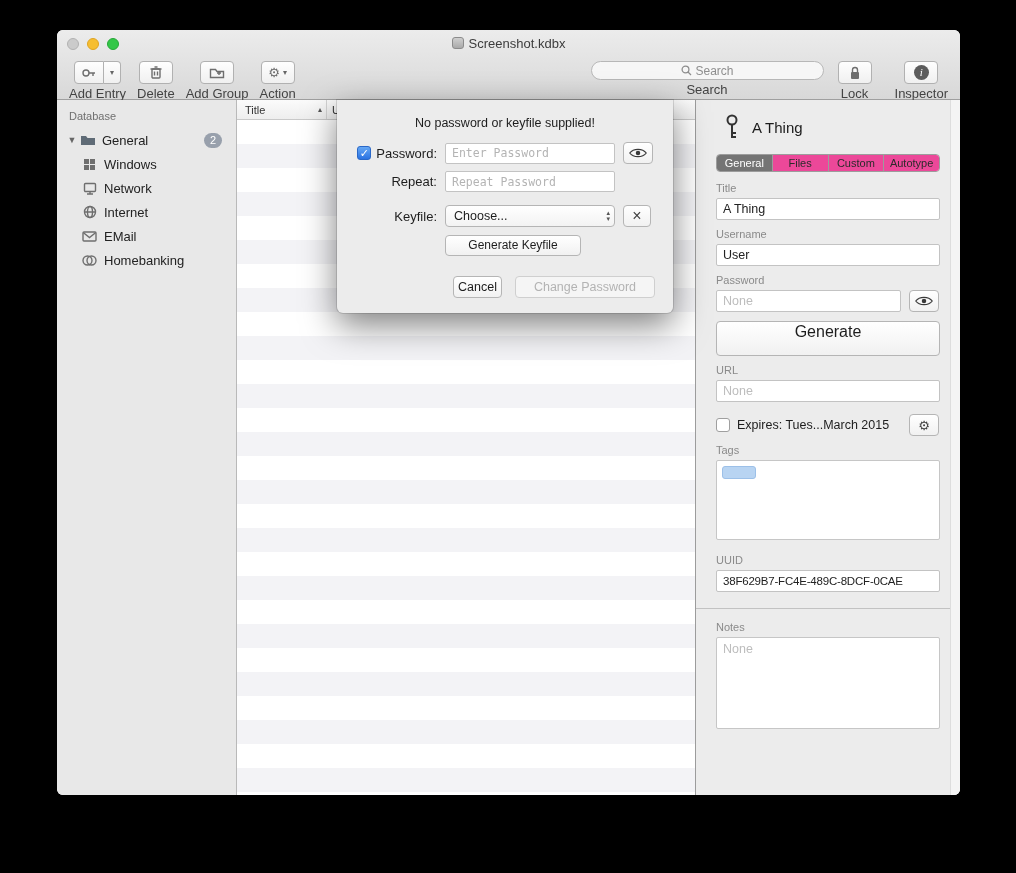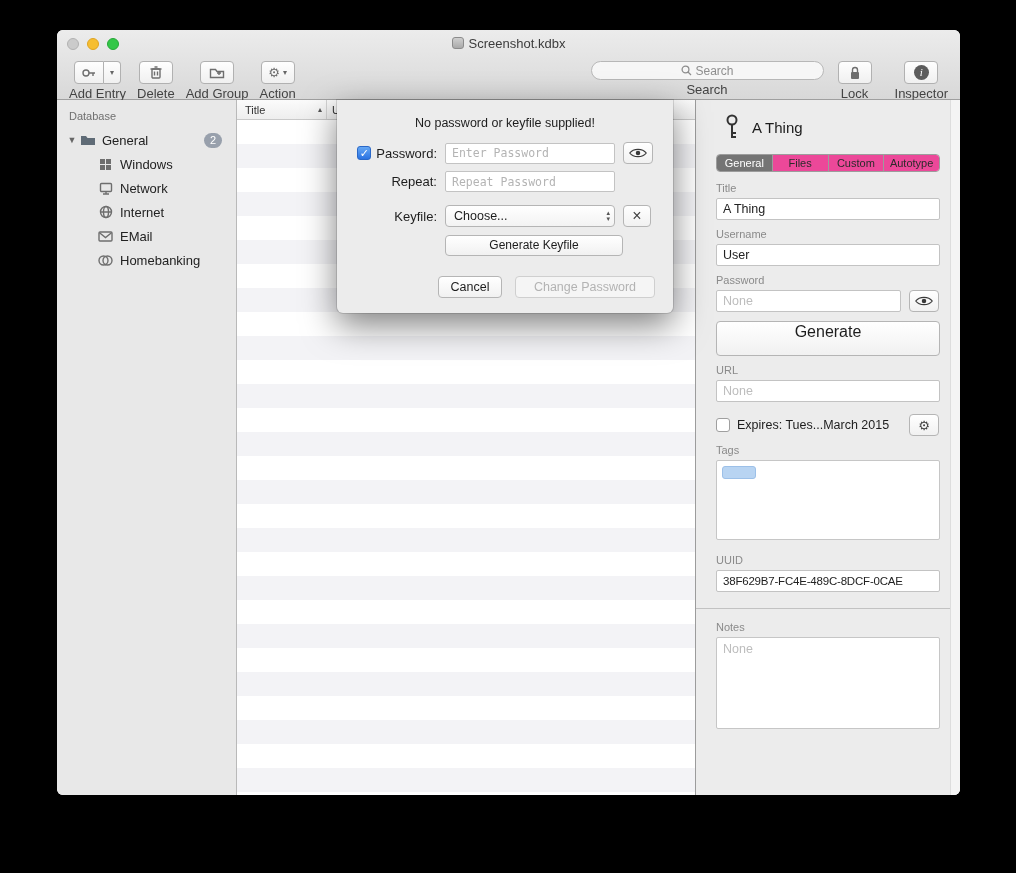--- a/index.html
+++ b/index.html
@@ -63,21 +63,21 @@
   .info-glyph {
     width:15px; height:15px; border-radius:50%; background:#5c5c5c; color:#fff;
     font-size:11px; line-height:15px; text-align:center; font-style:italic; font-family:"Liberation Serif",serif;
   }
   
   .main { position:absolute; top:70px; bottom:0; left:0; right:0; display:flex; }
   .sidebar { width:180px; background:#e8e8e8; border-right:1px solid #b9b9b9; padding-top:6px; }
   .sb-header { font-size:11px; color:#6f6f6f; padding:4px 0 6px 12px; }
   .sb-row { display:flex; align-items:center; height:24px; color:#222; }
   .sb-row.group { padding-left:8px; }
-  .sb-row.child { padding-left:40px; }
+  .sb-row.child { padding-left:24px; }
   .disclosure { font-size:9px; color:#666; width:14px; text-align:center; }
   .sb-icon { width:17px; height:15px; margin-right:6px; display:flex; align-items:center; justify-content:center; }
   .sb-badge {
     margin-left:auto; margin-right:14px; background:#98a0ac; color:#fff;
     font-size:11px; line-height:15px; min-width:18px; text-align:center; border-radius:8px; padding:0 5px;
   }
   
   .entrylist { flex:1; position:relative; background:#fff; }
   .list-header {
     position:absolute; top:0; left:0; right:0; height:20px;
@@ -116,30 +116,30 @@
     height:22px; width:30px; margin-left:8px; display:flex; align-items:center; justify-content:center;
     background:linear-gradient(#ffffff,#f1f1f1); border:1px solid #b5b5b5; border-radius:4px;
   }
   .popup {
     width:170px; height:22px; margin-left:8px; display:flex; align-items:center;
     background:linear-gradient(#ffffff,#f3f3f3); border:1px solid #b5b5b5; border-radius:4px;
     font-size:12.5px; color:#1d1d1d; padding-left:8px;
   }
   .popup-chevrons { margin-left:auto; margin-right:4px; display:flex; flex-direction:column; line-height:6px; font-size:7px; color:#555; text-align:center; }
   .wide-btn {
-    margin:8px 0 8px 108px; width:178px; height:21px;
+    margin:8px 0 8px 108px; width:136px; height:21px;
     background:linear-gradient(#ffffff,#f1f1f1); border:1px solid #b5b5b5; border-radius:4px;
     font-size:12px; color:#1d1d1d; text-align:center; line-height:19px;
   }
   .sheet-actions { position:absolute; right:18px; bottom:15px; display:flex; gap:13px; }
   .push-btn {
     height:22px; border:1px solid #b5b5b5; border-radius:4px; font-size:12.5px;
     background:linear-gradient(#ffffff,#f1f1f1); color:#1d1d1d; text-align:center; line-height:20px;
   }
-  .push-btn.cancel { width:64px; }
+  .push-btn.cancel { width:49px; }
   .push-btn.disabled { width:140px; color:#b3b3b3; background:#f5f5f5; border-color:#cfcfcf; }
   
   .inspector { width:265px; background:#ececec; border-left:1px solid #9c9c9c; position:relative; overflow:hidden; }
   .insp-scroll { position:absolute; right:0; top:0; bottom:0; width:10px; background:#f4f4f4; border-left:1px solid #ddd; }
   .insp-content { padding:12px 21px 0 20px; }
   .insp-head { display:flex; align-items:center; margin:2px 0 14px 8px; }
   .insp-head .key-svg { margin-right:12px; }
   .insp-title { font-size:15px; color:#1c1c1c; }
   .segmented { display:flex; width:224px; height:18px; border:1px solid #9c9c9c; border-radius:4px; overflow:hidden; background:#fff; margin-bottom:10px; }
   .segment { flex:1; font-size:11px; color:#2b2b2b; text-align:center; line-height:17px; border-right:1px solid #9c9c9c; background:#ec4899; }

